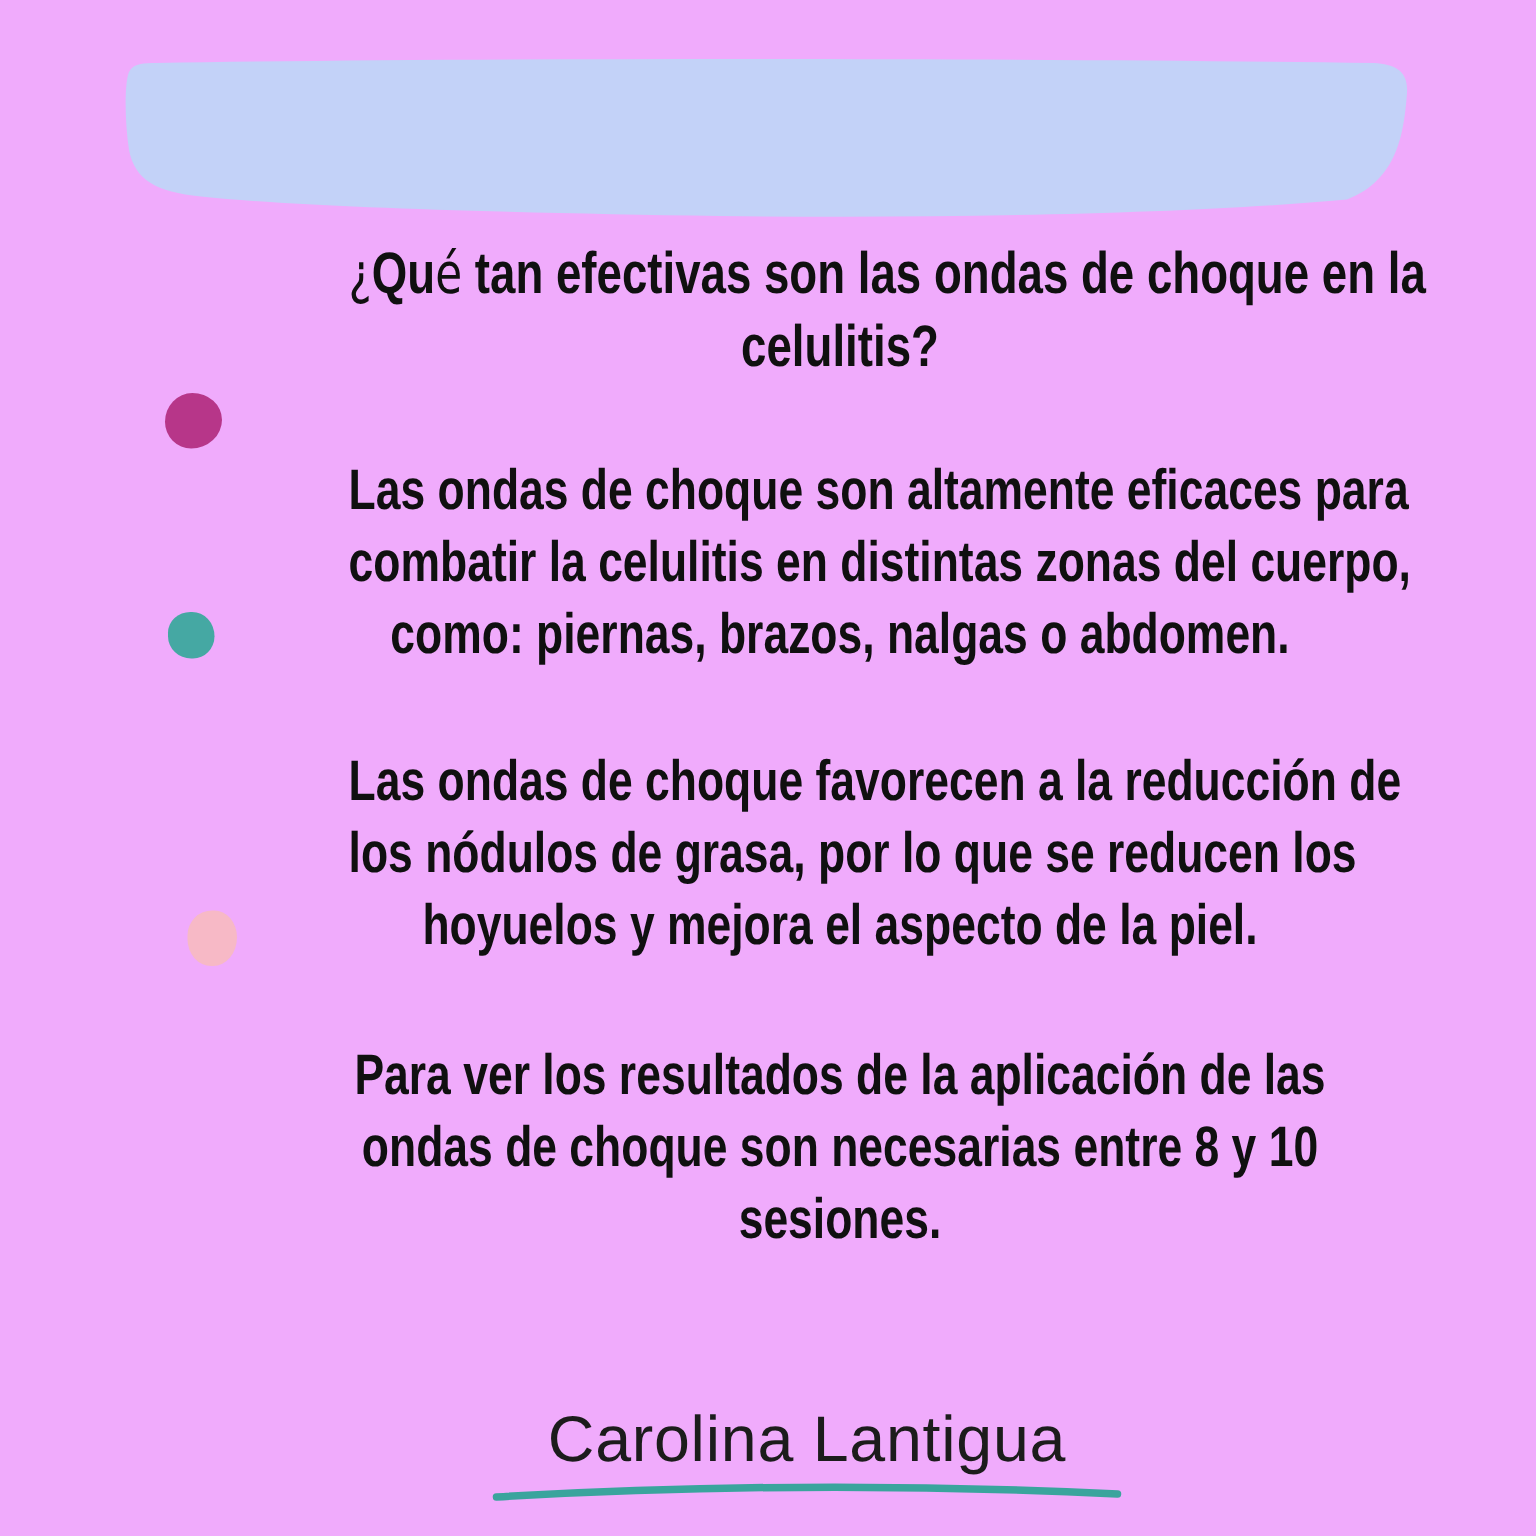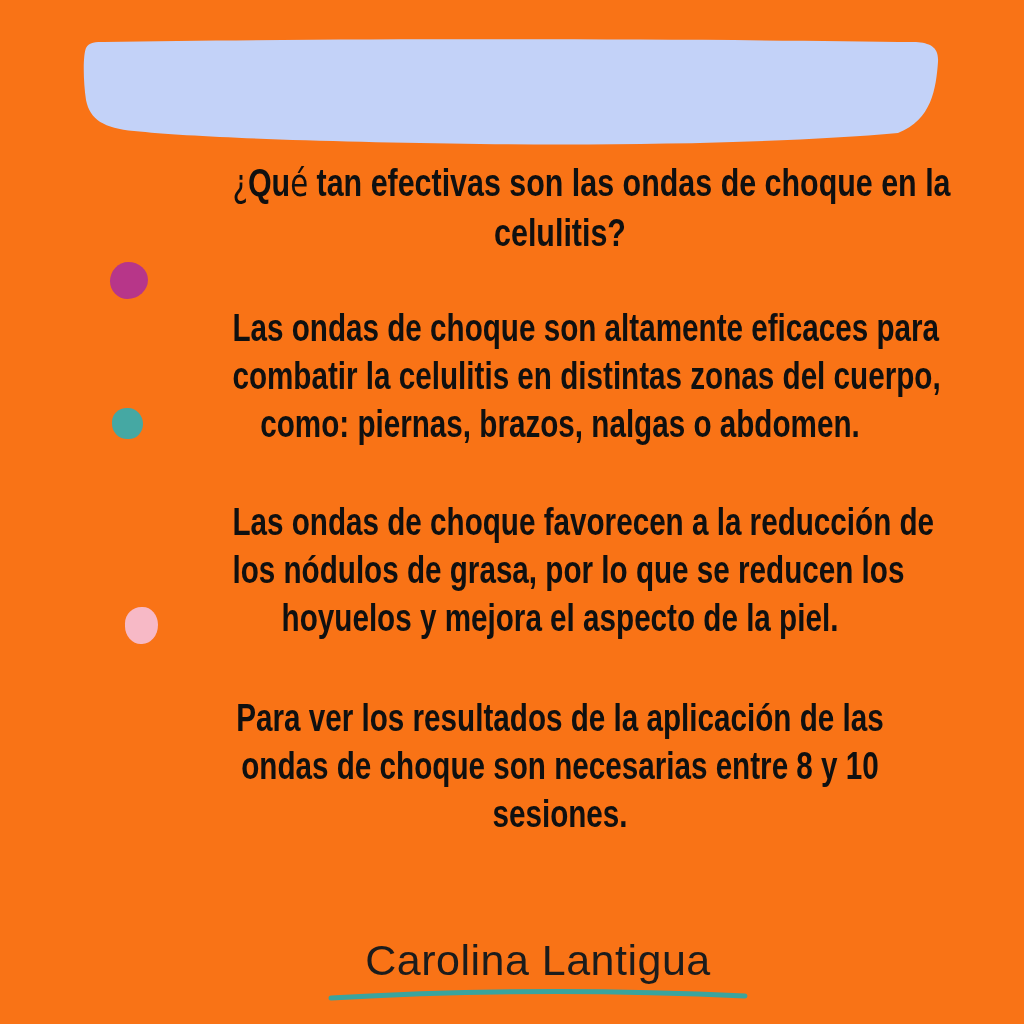--- a/index.html
+++ b/index.html
@@ -1,20 +1,20 @@
 <!DOCTYPE html>
 <html><head>
 <meta charset="utf-8">
 <style>
   html, body { margin: 0; padding: 0; background: #ffffff; }
   .canvas {
     position: relative;
     width: 1024px;
     height: 1024px;
-    background: #f97316;
+    background: #f0abfc;
     overflow: hidden;
     font-family: "Liberation Sans", "DejaVu Sans", sans-serif;
     color: #101010;
   }
   .banner-svg {
     position: absolute;
     top: 0;
     left: 0;
   }
   .content {

